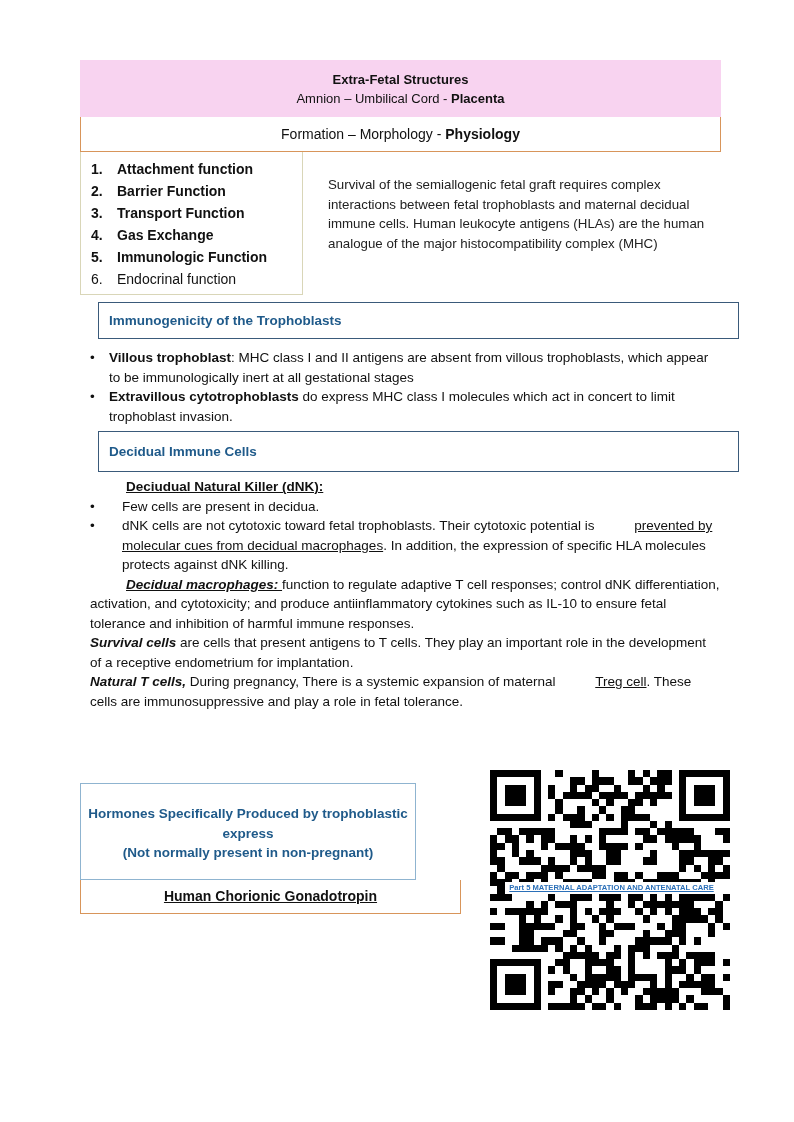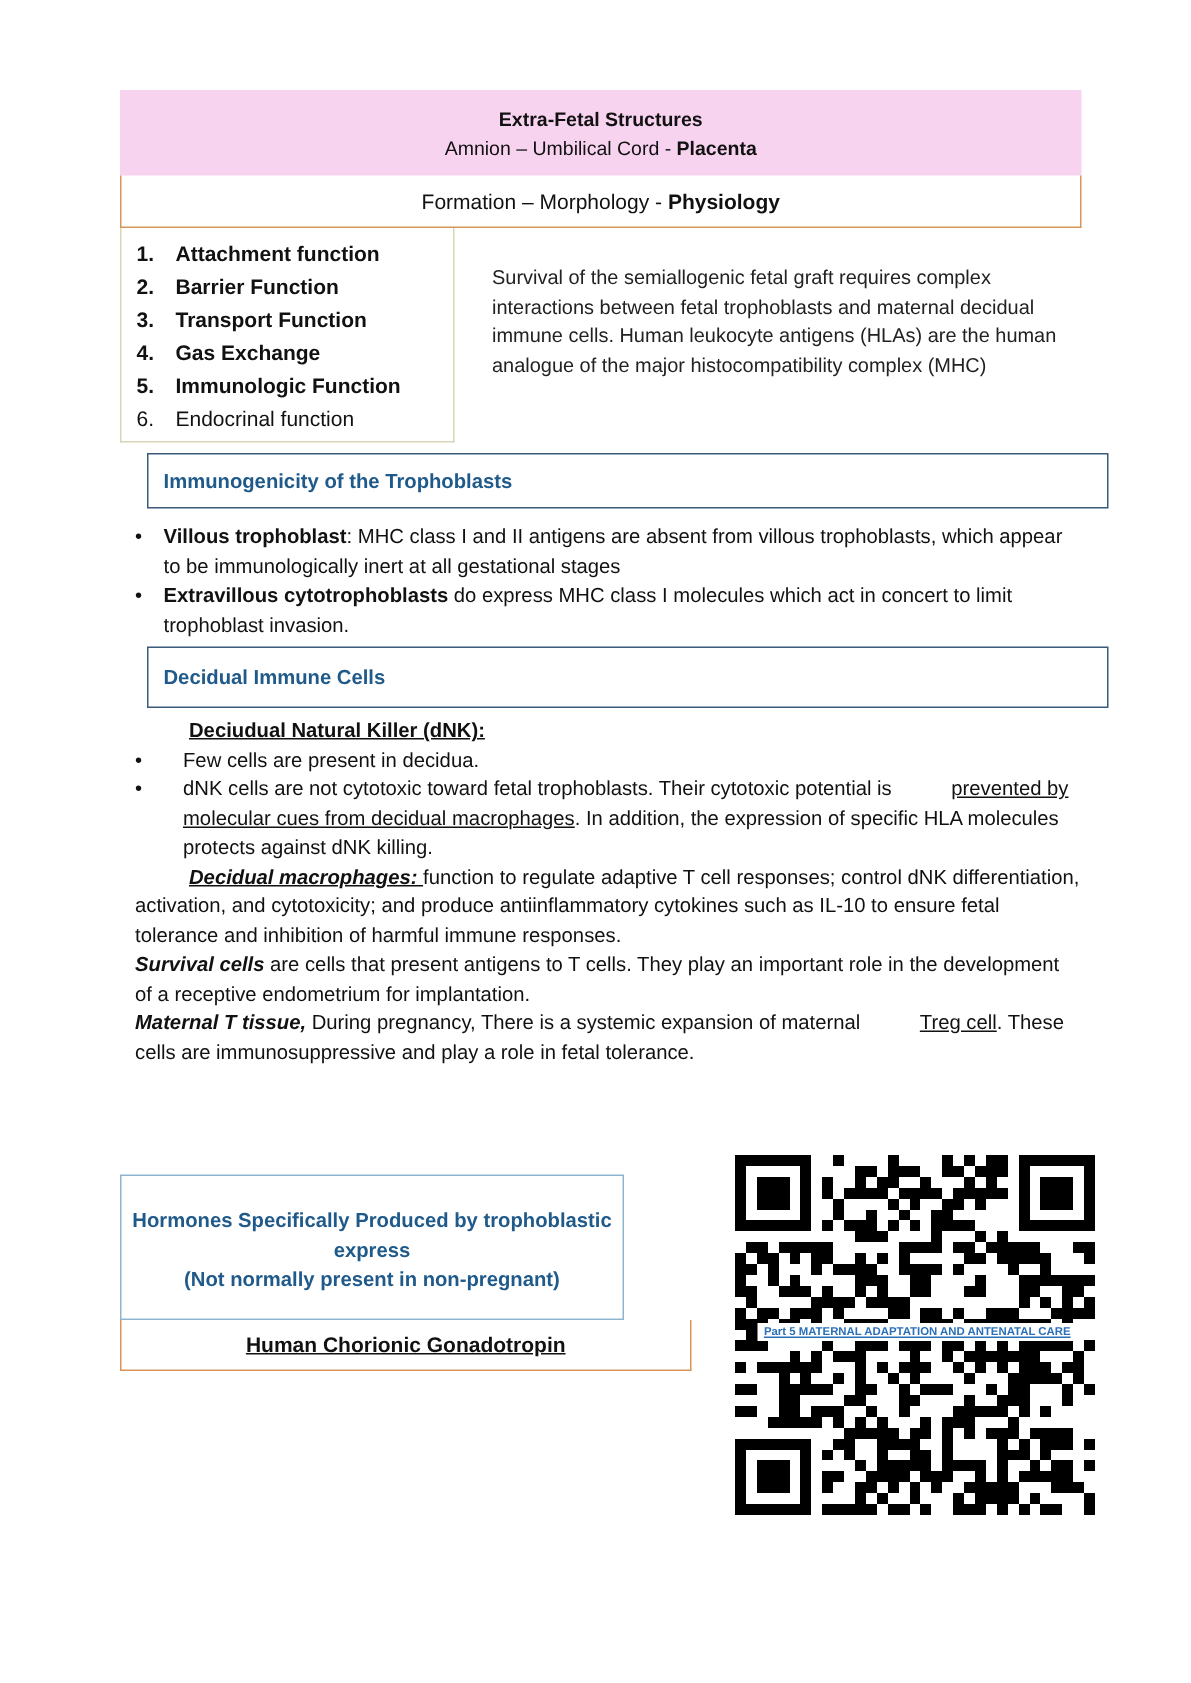--- a/index.html
+++ b/index.html
@@ -121,21 +121,21 @@
   <div class="dnk-bullet">
       <span class="dot">•</span>
       <span>Few cells are present in decidua.</span>
     </div>
   <div class="dnk-bullet">
       <span class="dot">•</span>
       <span><span>dNK cells are not cytotoxic toward fetal trophoblasts. Their cytotoxic potential is </span><span class="u">prevented by molecular cues from decidual macrophages</span><span>. In addition, the expression of specific HLA molecules protects against dNK killing.</span></span>
     </div>
   <div><span class="bi u">Decidual  macrophages: </span><span>function to regulate adaptive T cell responses; control dNK differentiation, activation, and cytotoxicity; and produce antiinflammatory cytokines such as IL-10 to ensure fetal tolerance and inhibition of harmful immune responses.</span></div>
   <div><span class="bi">Survival cells</span><span> are cells that present antigens to T cells. They play an important  role in the development  of a receptive endometrium  for implantation.</span></div>
-  <div><span class="bi">Maternal T tissue,</span><span> During pregnancy, There is a systemic expansion of maternal </span><span class="u">Treg cell</span><span>. These cells are immunosuppressive and play a role in fetal tolerance.</span></div>
+  <div><span class="bi">Natural T cells,</span><span> During pregnancy, There is a systemic expansion of maternal </span><span class="u">Treg cell</span><span>. These cells are immunosuppressive and play a role in fetal tolerance.</span></div>
 </div>
 
 <div class="abs hormone-box">
   <div>Hormones Specifically Produced by trophoblastic</div>
   <div>express</div>
   <div>(Not normally present in non-pregnant)</div>
 </div>
 <div class="abs hcg-box"><span>Human Chorionic Gonadotropin</span></div>
 
 <svg class="abs qr" id="qr" viewBox="0 0 33 33" shape-rendering="crispEdges">

